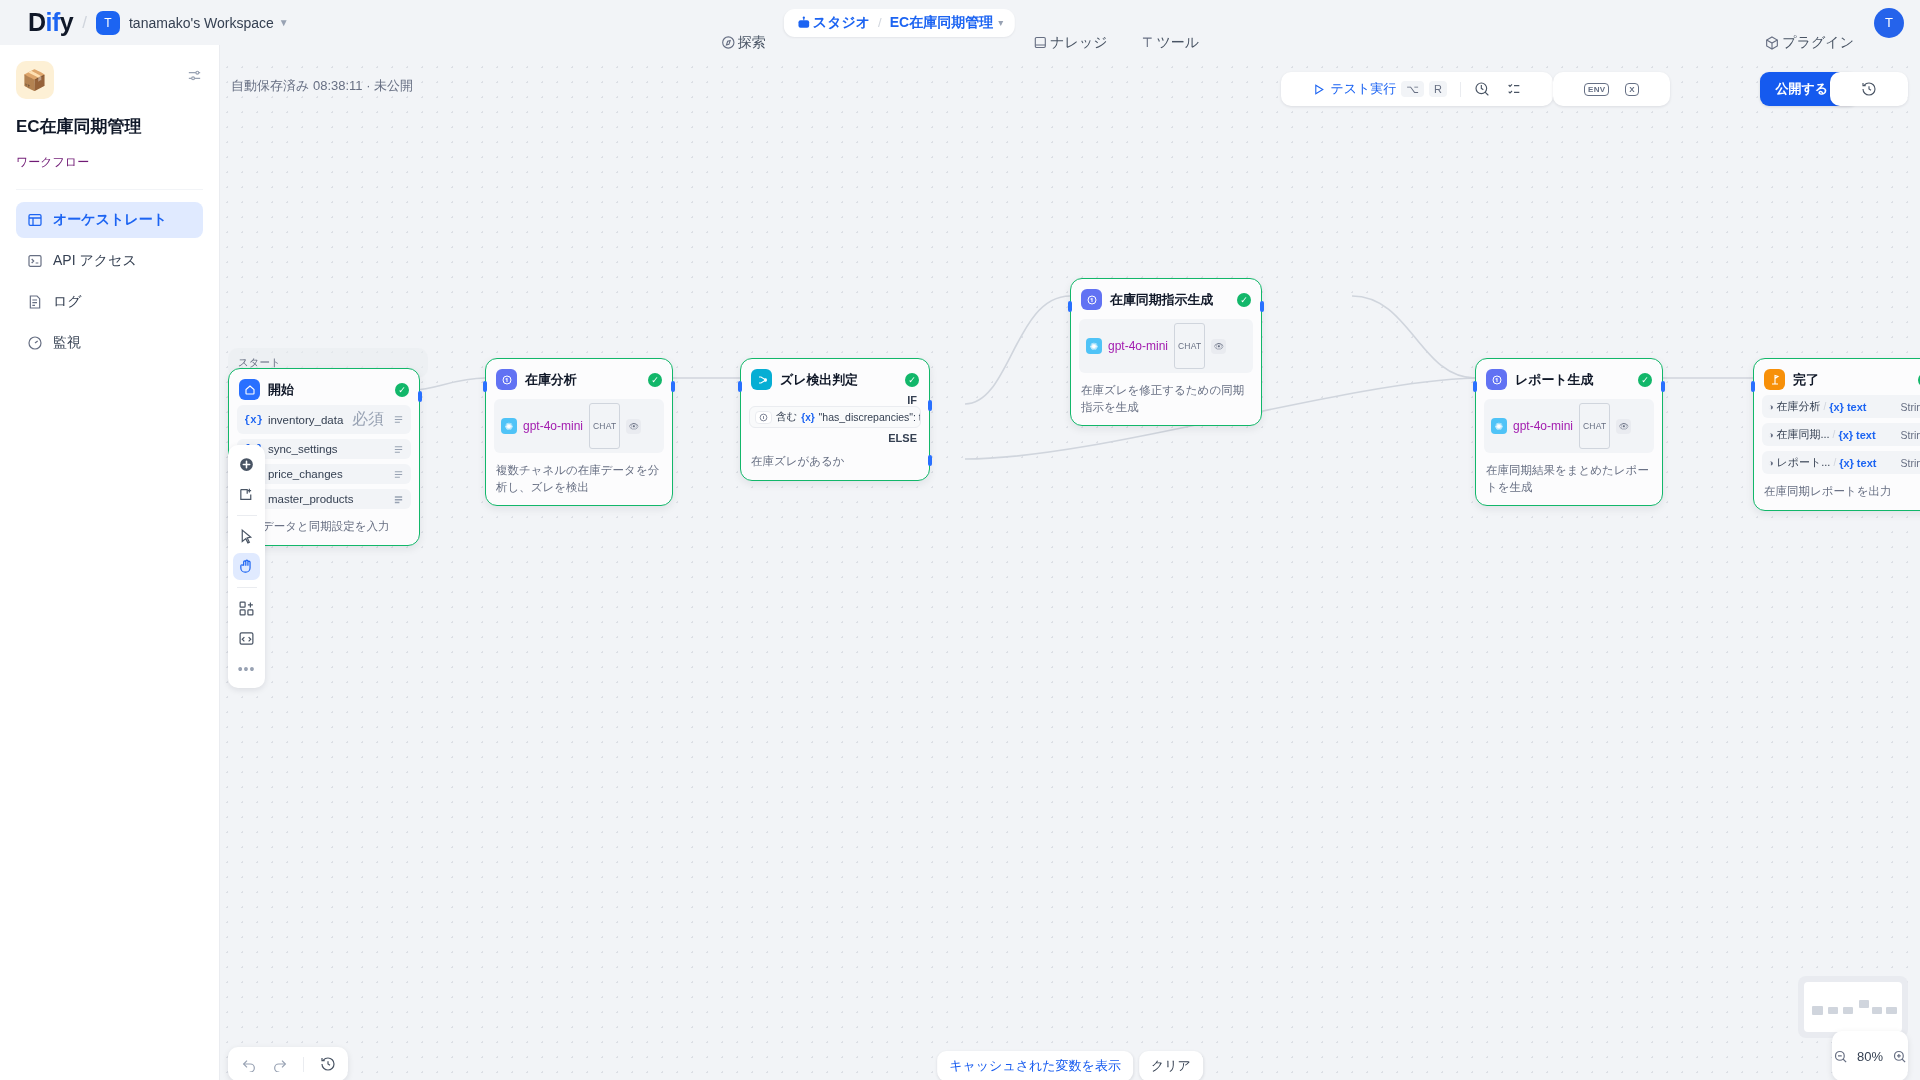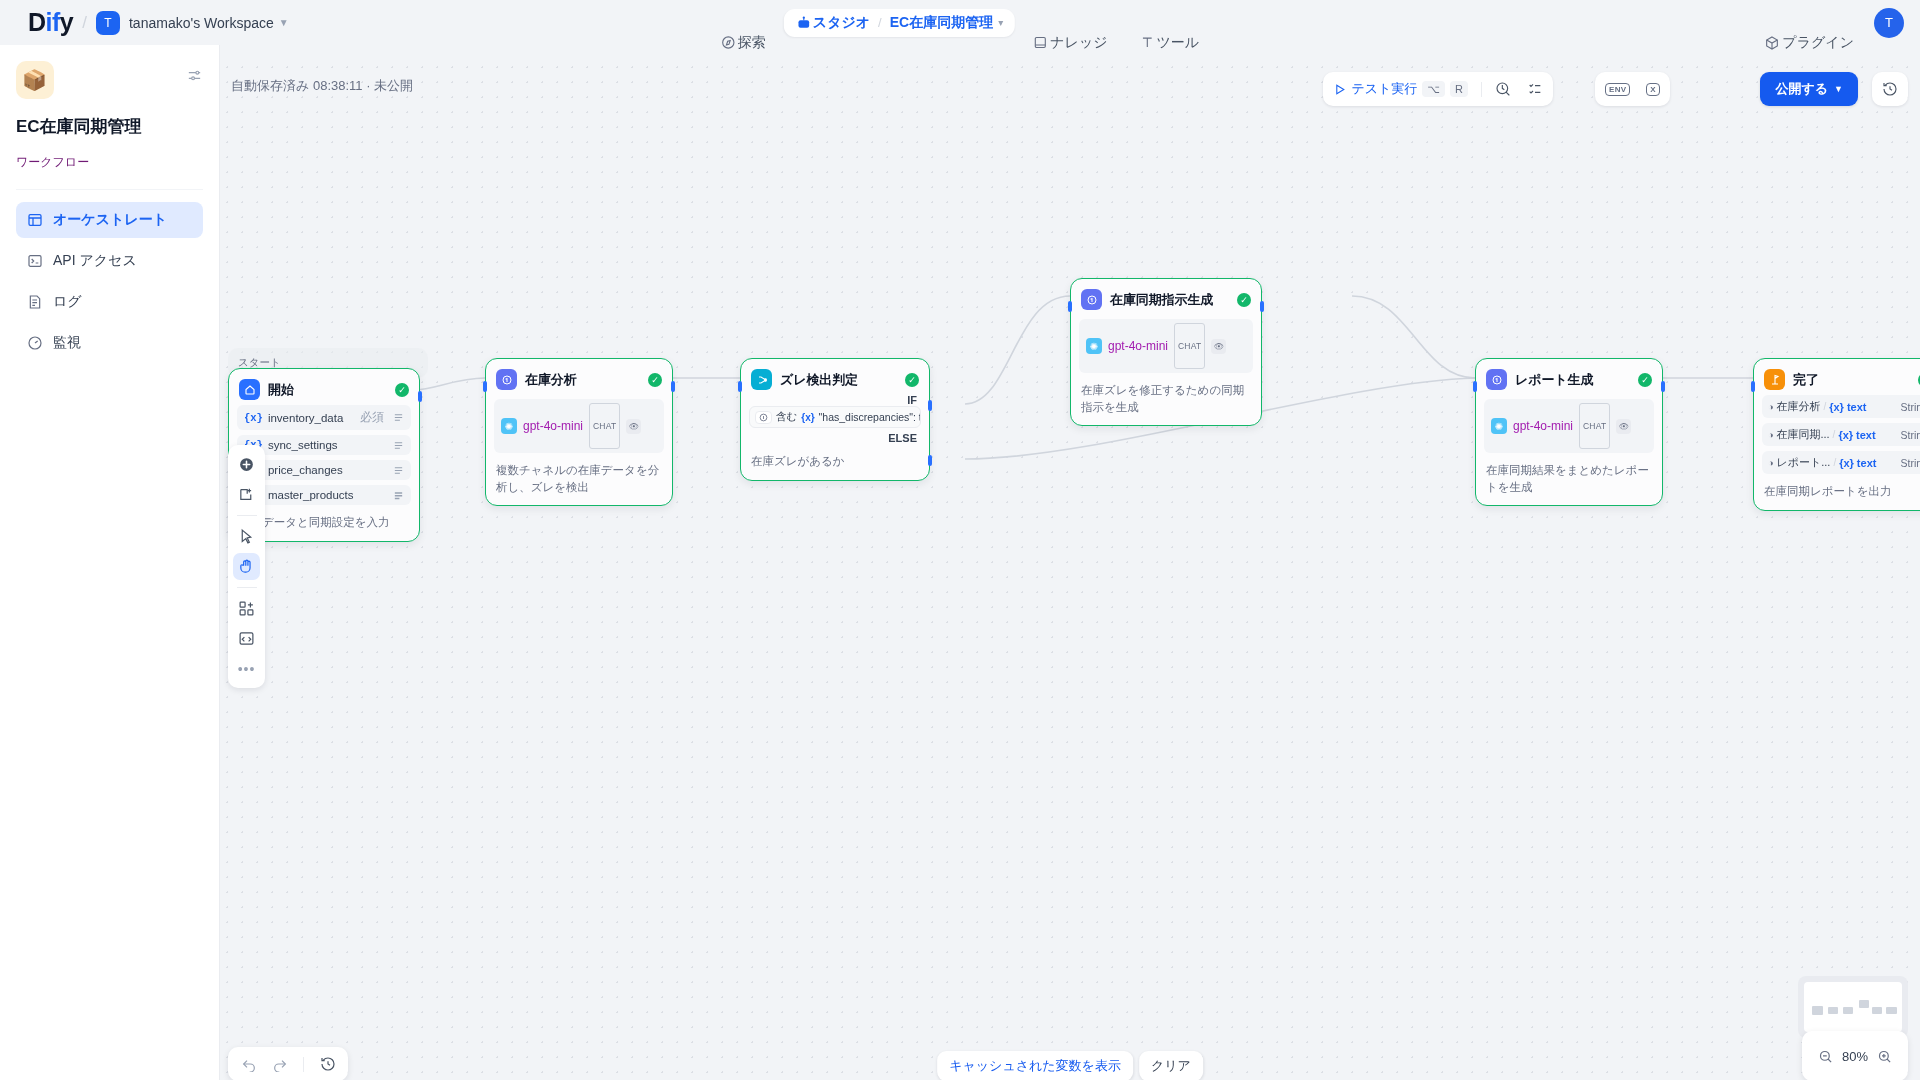--- a/index.html
+++ b/index.html
@@ -78,21 +78,21 @@
     background-size: 15px 15px; overflow: hidden;
   }
   .autosave {
     position: absolute; top: 17px; left: 11px; font-size: 13px; color: #676f83; z-index: 10;
   }
 
   
   .tb-group {
     position: absolute; top: 12px; display: flex; align-items: center;
     background: #fff; border-radius: 10px; box-shadow: 0 1px 3px rgba(16,24,40,0.1);
-    height: 34px; padding: 0 2px; z-index: 12;
+    height: 34px; padding: 0 23px; z-index: 12;
   }
   .tb-run { right: 367px; }
   .tb-env { right: 250px; }
   .tb-hist { right: 12px; }
   .tb-btn {
     display: flex; align-items: center; gap: 5px; padding: 0 8px; height: 26px;
     border-radius: 6px; cursor: pointer; font-size: 13px; color: #354052;
   }
   .tb-run-label { color: #1c64f2; font-weight: 500; font-size: 13px; }
   .kbd {
@@ -150,21 +150,21 @@
   
   .minimap {
     position: absolute; right: 12px; bottom: 57px; width: 110px; height: 62px;
     background: #e9ebf0; border-radius: 8px; padding: 6px; z-index: 11;
   }
   .minimap-inner { width: 100%; height: 100%; background: #fff; border-radius: 4px; position: relative; }
   .mm-node { position: absolute; background: #d0d5dd; border-radius: 1px; }
   .zoombar {
     position: absolute; right: 12px; bottom: 14px; height: 50px; background: #fff;
     border-radius: 10px; box-shadow: 0 2px 6px rgba(16,24,40,0.1);
-    display: flex; align-items: center; gap: 9px; padding: 0 16px; z-index: 12;
+    display: flex; align-items: center; gap: 9px; padding: 0 1px; z-index: 12;
   }
   .zoom-val { font-size: 13px; color: #354052; font-weight: 500; }
   .zoom-ic { color: #676f83; cursor: pointer; display: flex; }
   .rf-watermark {
     position: absolute; right: 10px; bottom: 2px; font-size: 11px; color: #d9dce1; z-index: 10;
   }
 
   
   .node {
     position: absolute; background: #fcfcfd; border: 1.5px solid #12b76a;
@@ -205,21 +205,21 @@
     display: flex; align-items: center; justify-content: center; font-size: 8px; color: #676f83;
   }
   .n-desc { font-size: 11.5px; color: #676f83; margin-top: 9px; line-height: 1.45; padding: 0 2px 2px; }
 
   .var-row {
     display: flex; align-items: center; background: #f2f4f7; border-radius: 6px;
     padding: 4px 7px; margin-top: 5px; gap: 5px;
   }
   .var-x { font-size: 10.5px; color: #1c64f2; font-weight: 700; font-family: "Liberation Mono", monospace; }
   .var-name { font-size: 11.5px; color: #354052; flex: 1; }
-  .var-req { font-size: 12px; color: #98a2b3; margin-right: 4px; }
+  .var-req { font-size: 16px; color: #98a2b3; margin-right: 4px; }
   .var-type-ic { color: #98a2b3; font-size: 10px; display: flex; }
 
   .out-row {
     display: flex; align-items: center; background: #f2f4f7; border-radius: 6px;
     padding: 4px 6px; margin-top: 5px; gap: 3px; font-size: 11px;
   }
   .out-src { color: #354052; white-space: nowrap; overflow: hidden; text-overflow: ellipsis; max-width: 62px; }
   .out-node-ic { font-size: 9px; color: #676f83; }
   .out-slash { color: #d0d5dd; font-size: 10px; }
   .out-var { color: #1c64f2; font-weight: 700; font-size: 11px; }

